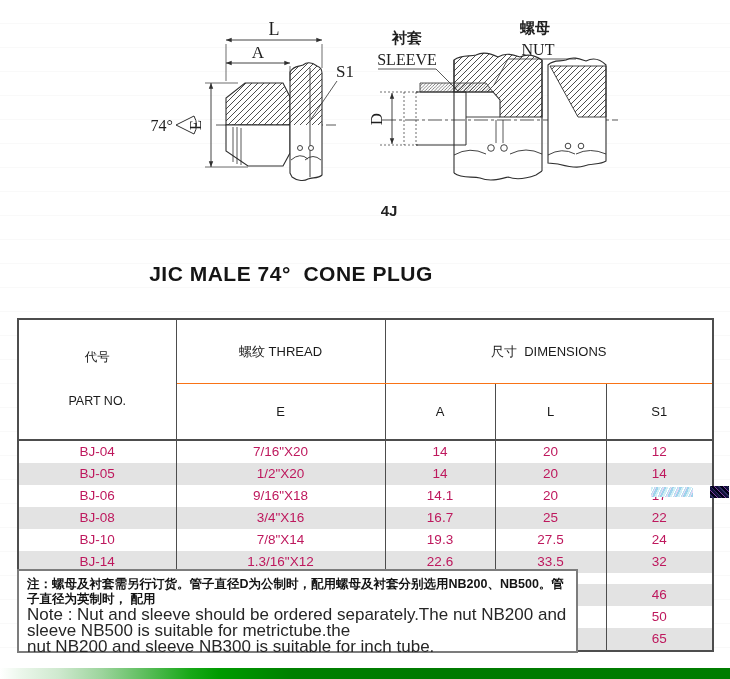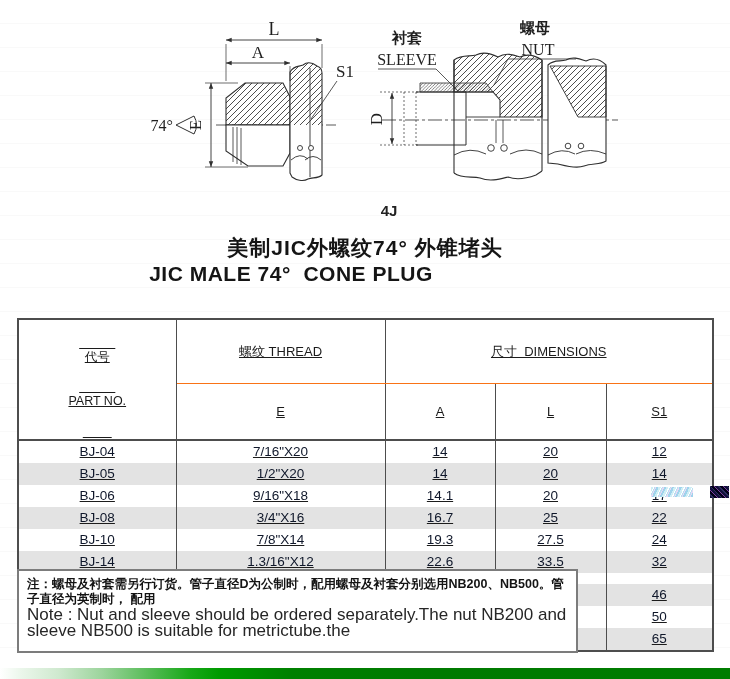--- a/index.html
+++ b/index.html
@@ -8,29 +8,29 @@
         background-image:repeating-linear-gradient(180deg,#ffffff 0 23px,#f9f9f9 23px 24px);}
   .drawing-left{position:absolute;left:140px;top:15px;}
   .drawing-right{position:absolute;left:370px;top:5px;}
   .figure-code{position:absolute;left:0;top:202px;width:730px;text-align:center;
                font-size:15px;font-weight:bold;color:#222;padding-left:24px;}
   .title-zh{position:absolute;left:0;top:234px;width:730px;text-align:center;
             font-size:21px;font-weight:bold;letter-spacing:1px;color:#151515;}
   .title-en{position:absolute;left:0;top:262px;width:582px;text-align:center;
             font-size:21px;font-weight:bold;letter-spacing:.5px;color:#151515;white-space:pre;}
   table.spec{position:absolute;left:17px;top:318px;width:695px;border-collapse:collapse;
-             table-layout:fixed;border:2px solid #4d4d4d;background:#fff;text-decoration:underline;}
+             table-layout:fixed;border:2px solid #4d4d4d;background:#fff;}
   table.spec th,table.spec td{border-left:1px solid #4d4d4d;border-right:1px solid #4d4d4d;
              padding:0;text-align:center;font-weight:normal;}
   thead{border-bottom:2px solid #4d4d4d;}
   thead tr.h1 th{height:21px;font-size:13px;border-bottom:1px solid #f97316;white-space:pre;color:#1a1a1a;}
   thead tr.h1 th.pn{border-bottom:none;}
   thead tr.h2 th{height:18px;font-size:13px;color:#1a1a1a;}
   th.pn .l1,th.pn .l2{display:block;line-height:1.15;font-size:12.5px;}
-  tbody td{font-size:13.5px;color:#0f172a;}
+  tbody td{font-size:13.5px;color:#be185d;}
   tbody .c{height:22px;line-height:22px;overflow:hidden;white-space:pre;}
   tbody tr.stripe{background:#e3e3e3;}
   tbody tr.clipped .c{height:11px;}
   .glitch{position:absolute;}
   .glitch-light{left:651px;top:487px;width:42px;height:10px;
     background:repeating-linear-gradient(115deg,#cfeef5 0 2px,#ffffff 2px 3px,#b8dff0 3px 4px,#e8d8f5 4px 5px,#9fd4ec 5px 7px);}
   .glitch-dark{left:710px;top:486px;width:19px;height:12px;
     background:repeating-linear-gradient(45deg,#10103a 0 2px,#2c2c60 2px 3px,#000018 3px 5px,#8040a0 5px 6px);}
   .notes{position:absolute;left:17px;top:569px;width:561px;height:84px;box-sizing:border-box;
          border:2px solid #7c7c7c;padding:6px 8px 0 8px;background:#fff;}
@@ -145,21 +145,20 @@
     <line x1="8" y1="64" x2="66" y2="64" stroke="#2f2f2f" stroke-width="0.8"></line>
     <line x1="66" y1="64" x2="88" y2="86" stroke="#2f2f2f" stroke-width="0.8"></line>
 
     <text class="cjk" x="165" y="28" text-anchor="middle" font-size="15">螺母</text>
     <text class="dimfont" x="168" y="50" text-anchor="middle" font-size="16">NUT</text>
     <line x1="138" y1="54" x2="206" y2="54" stroke="#2f2f2f" stroke-width="0.8"></line>
     <line x1="138" y1="54" x2="124" y2="80" stroke="#2f2f2f" stroke-width="0.8"></line>
   </svg>
 
   <div class="figure-code">4J</div>
-  <div class="title-zh">美制JIC外螺纹74° 外锥堵头</div>
   <div class="title-en">JIC MALE 74°  CONE PLUG</div>
 
   <table class="spec">
     <colgroup>
       <col style="width:158px">
         <col style="width:209px">
         <col style="width:110px">
       <col style="width:111px">
         <col style="width:107px">
     </colgroup>
@@ -352,16 +351,17 @@
       </tr>
     </tbody>
   </table>
 
   <div class="glitch glitch-light"></div>
   <div class="glitch glitch-dark"></div>
 
   <div class="notes">
     <div class="zh">注：螺母及衬套需另行订货。管子直径D为公制时，配用螺母及衬套分别选用NB200、NB500。管子直径为英制时， 配用</div>
     <div class="en">Note : Nut and sleeve should be ordered separately.The nut NB200 and sleeve NB500 is suitable for metrictube.the</div>
+    <div class="en">nut NB200 and sleeve NB300 is suitable for inch tube.</div>
   </div>
 
   <div class="green-bar"></div>
 </div>
 
 </body></html>

